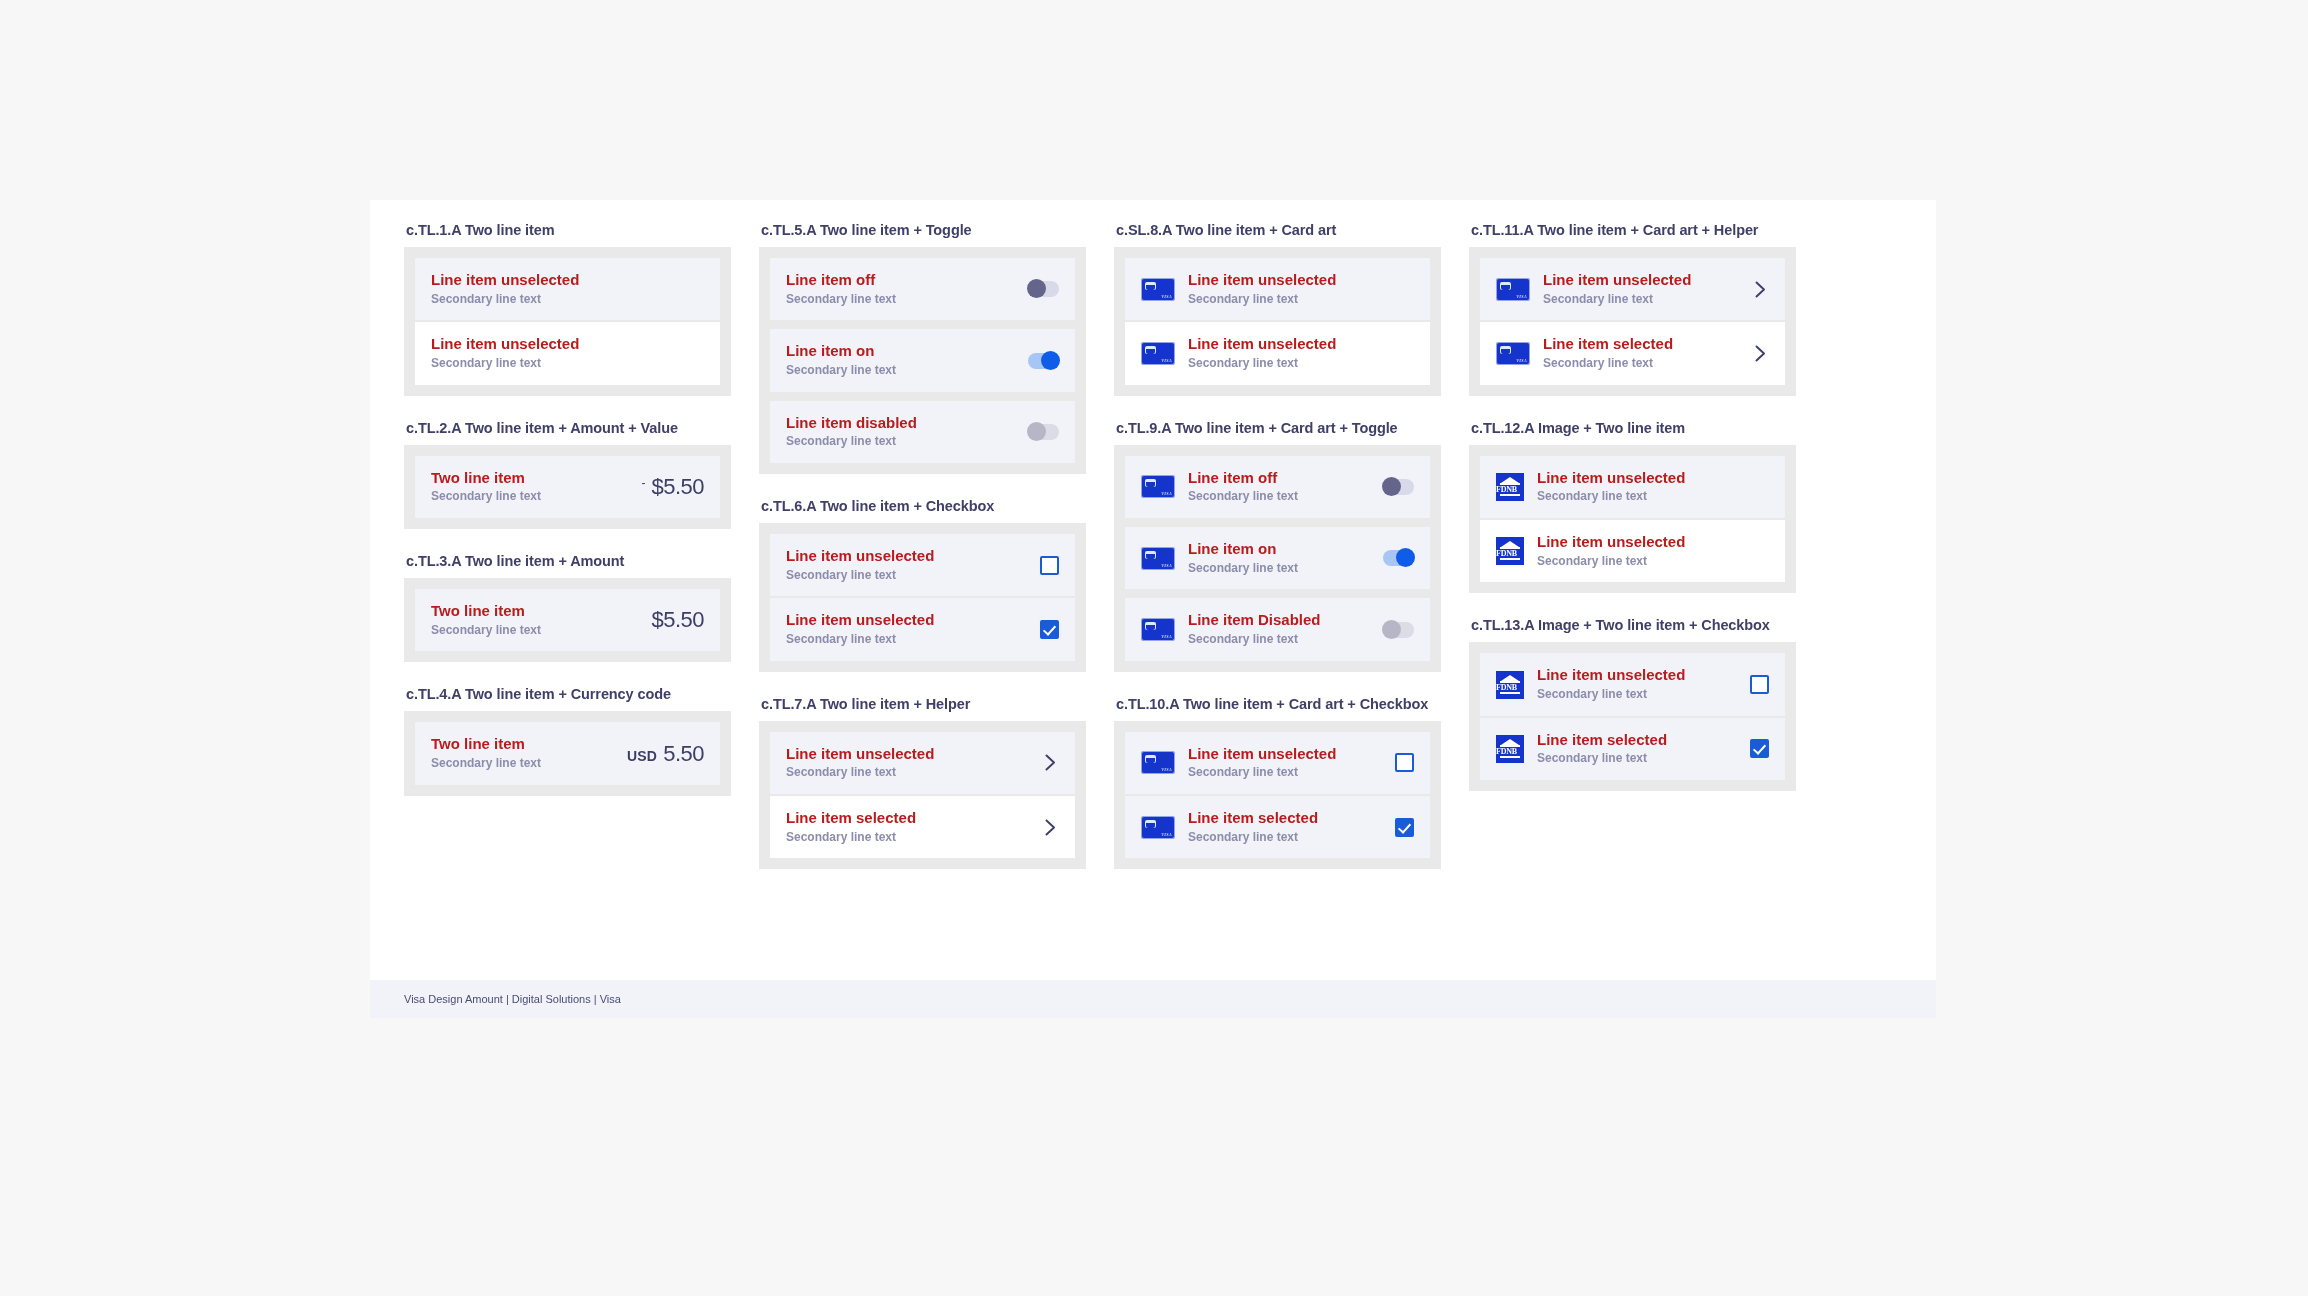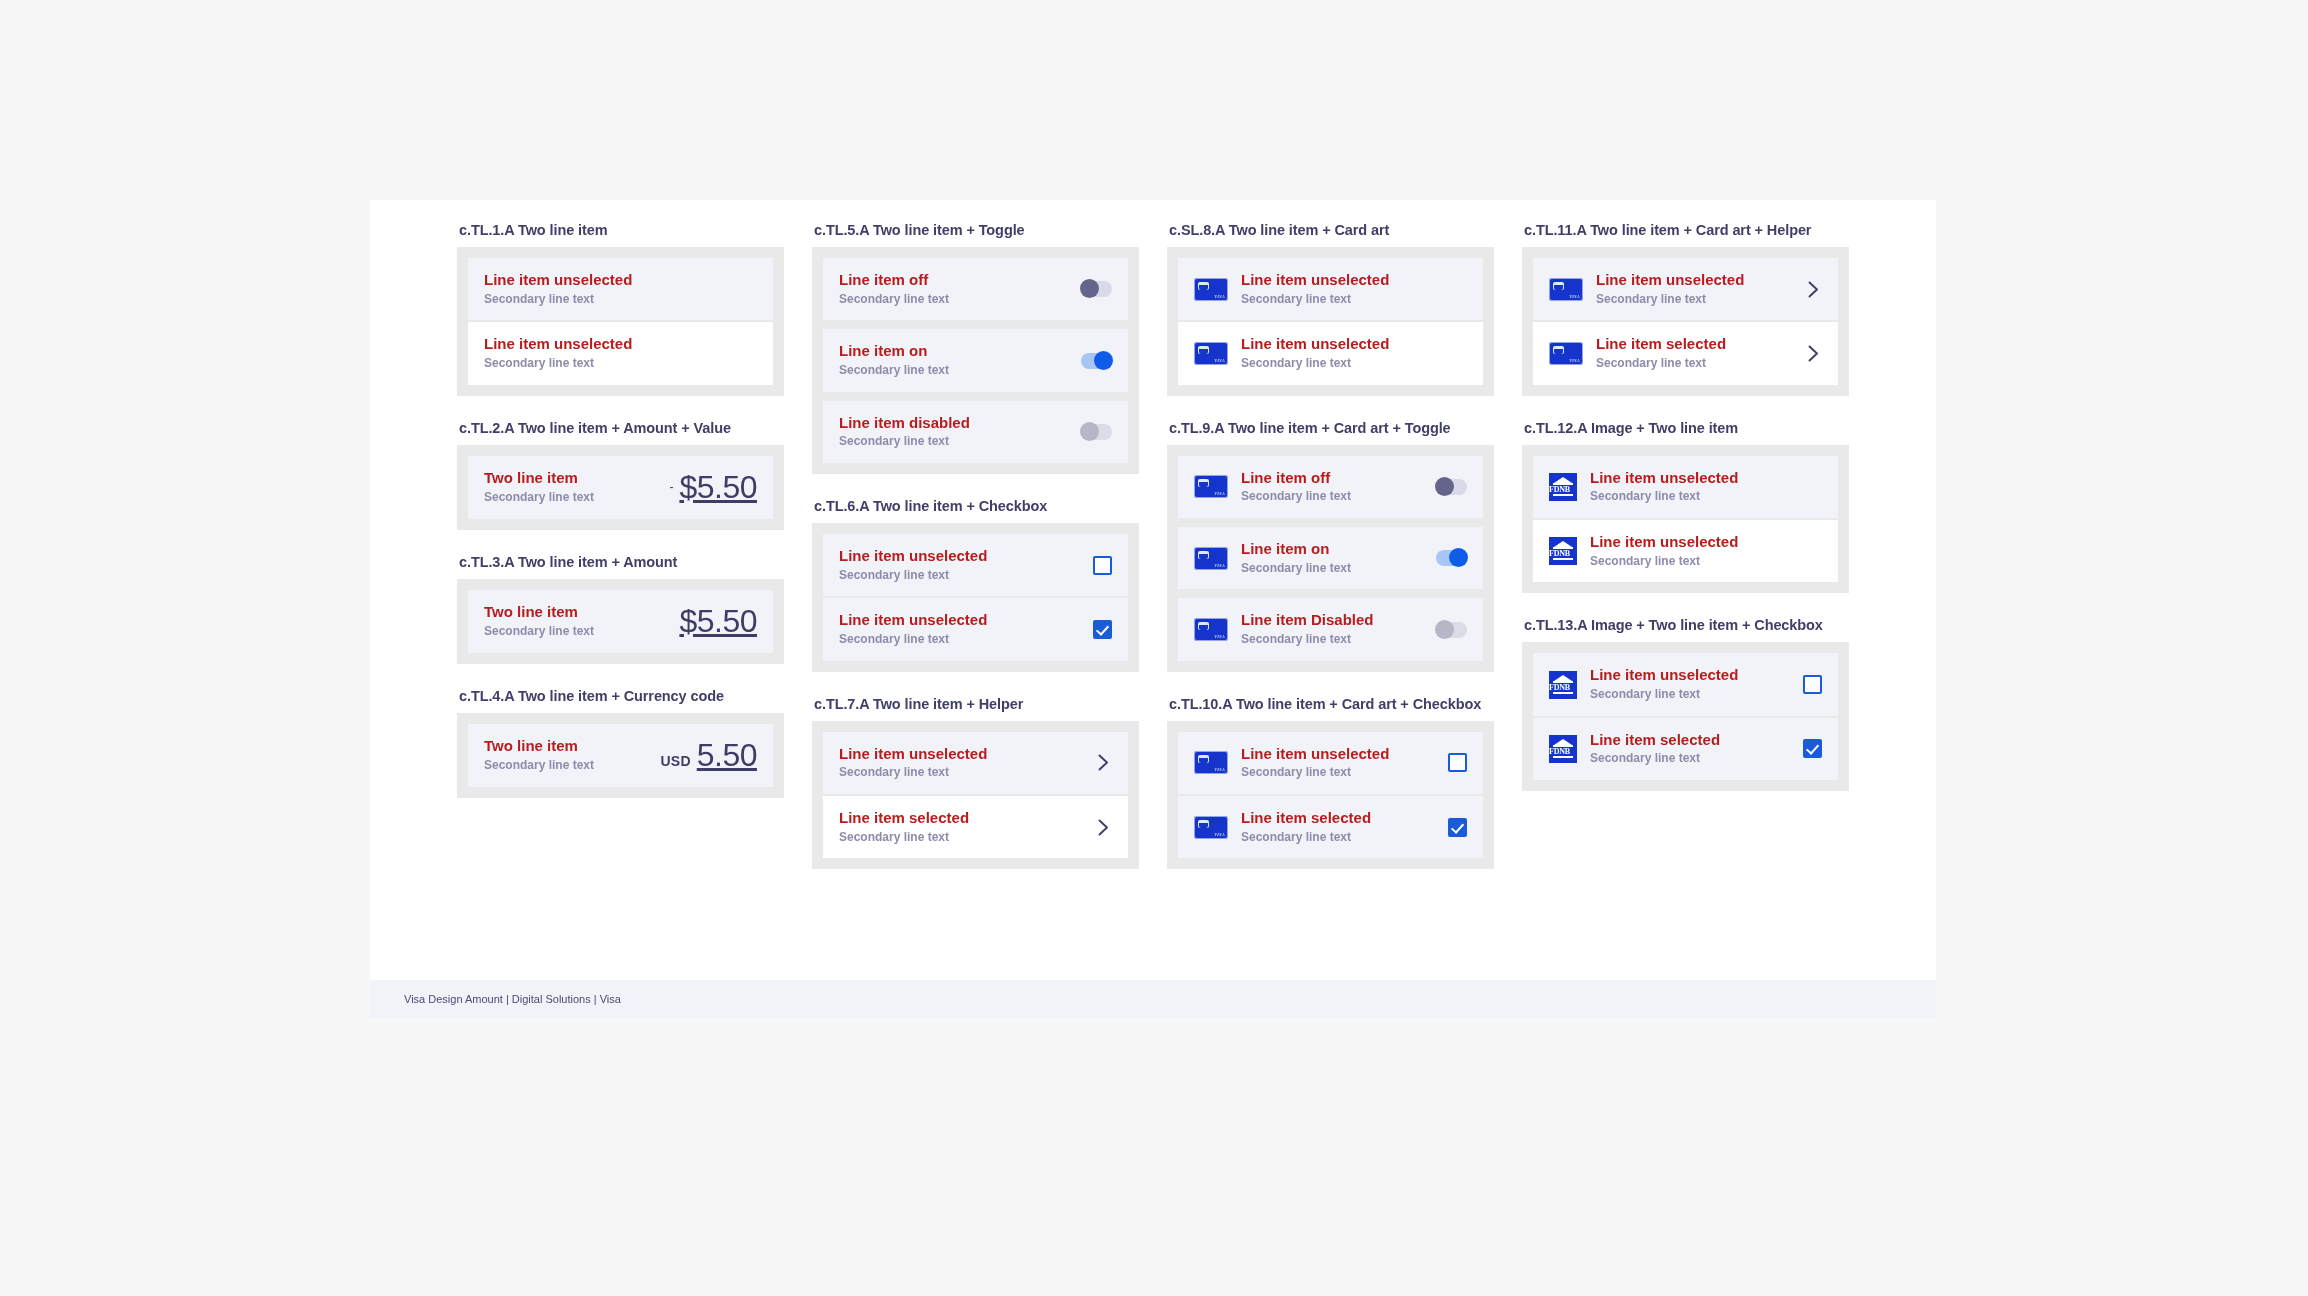--- a/index.html
+++ b/index.html
@@ -19,21 +19,21 @@
     height:62px; background:#f1f3f9;
     display:flex; align-items:center; justify-content:space-between;
     padding:0 34px 0 34px;
   }
   .header-title { font-size:25px; color:#4b4b73; font-weight:400; letter-spacing:.1px; }
   .header-meta  { font-size:21px; color:#6a6a91; font-weight:400; }
 
   
   .board {
     background:#ffffff; height:780px; padding:22px 20px 0 20px;
-    display:flex; gap:0;justify-content:center;
+    display:flex; gap:0;
   }
   .col { width:355px; padding:0 14px; }
 
   .spec-label {
     font-size:14.5px; font-weight:700; color:#3f3f68;
     margin:0 0 9px 2px; letter-spacing:-0.1px; white-space:nowrap;
   }
   .group { background:#e9e9e9; padding:11px; margin-bottom:24px; }
 
   
@@ -47,21 +47,21 @@
   .row-gapped + .row-gapped { margin-top:9px; }
 
   .row-text { flex:1 1 auto; min-width:0; }
   .t1 { font-size:15px; font-weight:700; color:#b91c1c; line-height:1.25; white-space:nowrap; }
   .t2 { font-size:12px; font-weight:700; color:#8c8cab; line-height:1.3; margin-top:2px; white-space:nowrap; }
 
   
   .amount-wrap { display:flex; align-items:baseline; gap:6px; margin-left:12px; white-space:nowrap; }
   .amt-prefix { font-size:12px; color:#3d3d66; font-weight:400; position:relative; top:-7px; }
   .amt-code   { font-size:14px; font-weight:700; color:#3d3d66; letter-spacing:.2px;margin-left:40px; }
-  .amt-value  { font-size:32px; font-weight:400; color:#3d3d66; letter-spacing:-.5px;text-decoration:underline; }
+  .amt-value  { font-size:22px; font-weight:400; color:#3d3d66; letter-spacing:-.5px; }
 
   
   .toggle { width:31px; height:16px; border-radius:9px; position:relative; flex:0 0 auto; margin-left:12px; }
   .toggle .knob { position:absolute; top:-2px; width:19px; height:19px; border-radius:50%; }
   .toggle.off { background:#d8daea; }
   .toggle.off .knob { left:-1px; background:#65658c; }
   .toggle.on  { background:#a8c6f5; }
   .toggle.on  .knob { right:-1px; background:#0f5ce8; }
   .toggle.disabled { background:#dcdce6; }
   .toggle.disabled .knob { left:-1px; background:#b6b6c6; }

